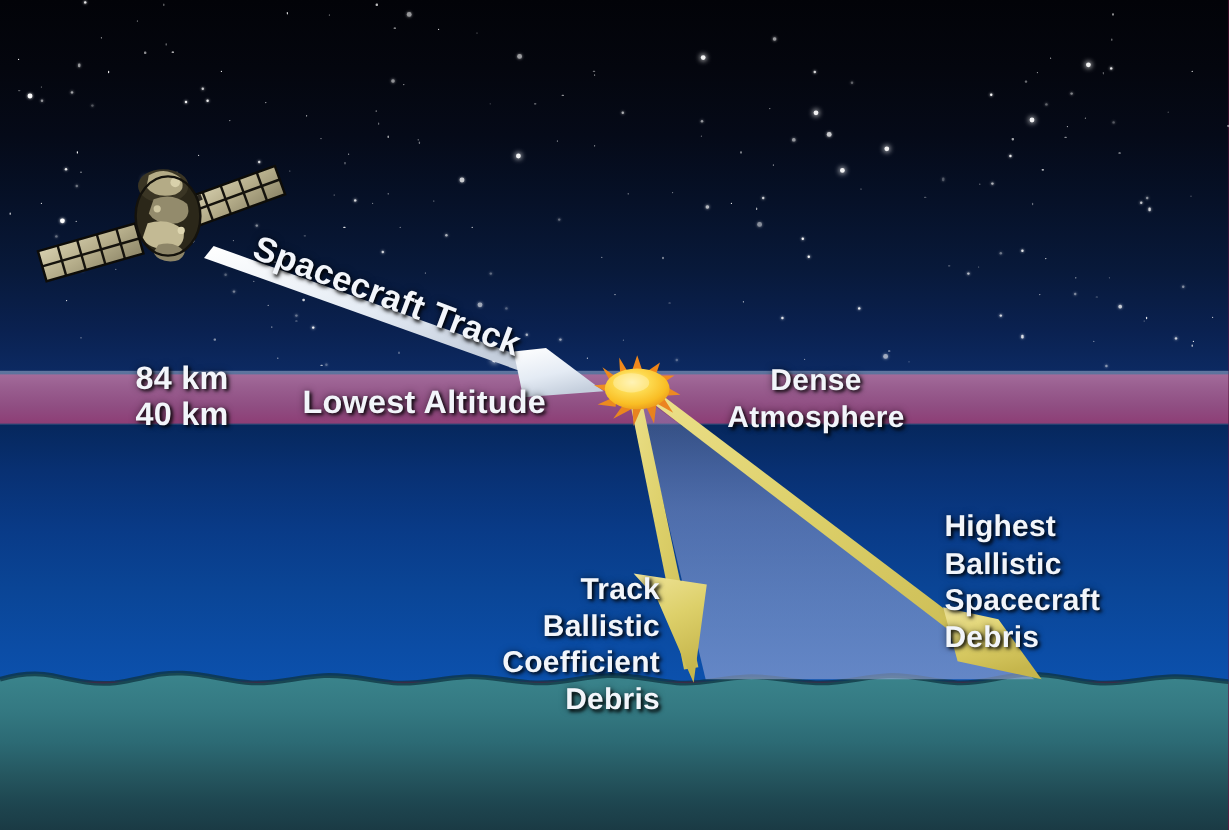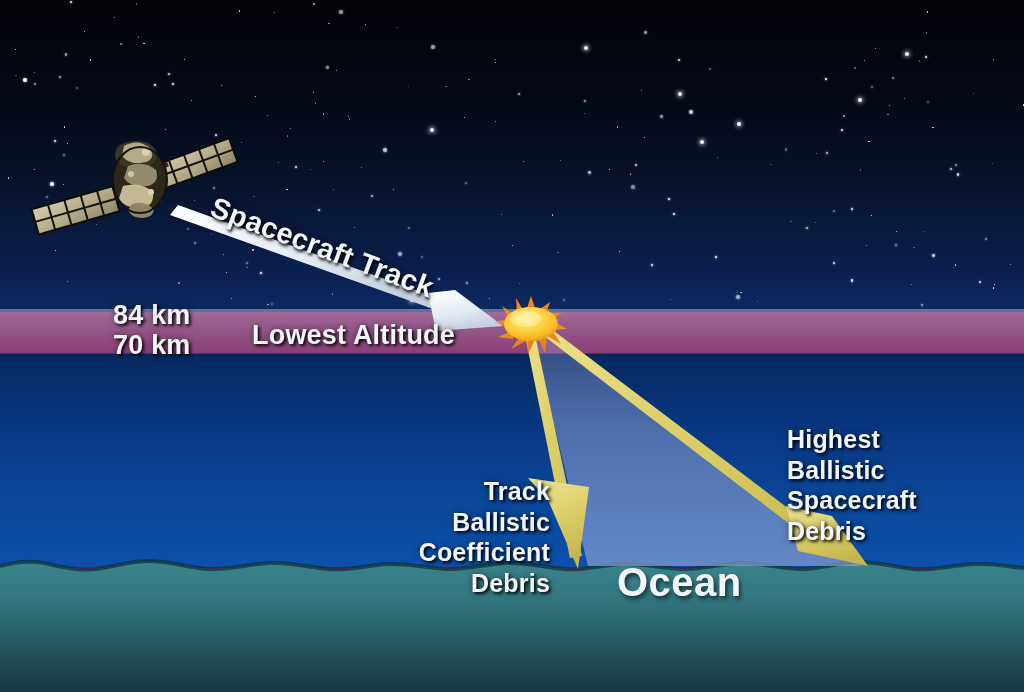--- a/index.html
+++ b/index.html
@@ -466,26 +466,27 @@
       <path d="M95,64 q18,-5 30,6 q2,14 -12,16 q-18,0 -22,-10 Z" fill="#c3ba94"></path>
       <path d="M104,82 q14,-4 22,6 q-2,8 -12,8 q-12,-1 -14,-8 Z" fill="#8d8568"></path>
       <circle cx="118" cy="30" r="4" fill="#d9d1ab"></circle>
       <circle cx="103" cy="52" r="3" fill="#cfc7a2"></circle>
       <circle cx="123" cy="70" r="3" fill="#ded6b0"></circle>
       <ellipse cx="112" cy="58" rx="27" ry="33" fill="none" stroke="#14120c" stroke-width="2"></ellipse>
     </g>
   </svg>
 
   <div class="lbl" id="alt84">84 km</div>
-  <div class="lbl" id="alt70">70 km</div>
+  <div class="lbl" id="alt70">40 km</div>
   <div class="lbl" id="breakupAlt">Lowest Altitude</div>
+  <div class="lbl" id="denseAtmo">Dense
+Atmosphere</div>
   <div class="lbl" id="spacecraftTrack">Spacecraft Track</div>
   <div class="lbl" id="lowBC">Track
 Ballistic
 Coefficient
 Debris</div>
   <div class="lbl" id="highBC">Highest
 Ballistic
 Spacecraft
 Debris</div>
-  <div class="lbl" id="oceanLabel">Ocean</div>
 
 </div>
 
 </body></html>

